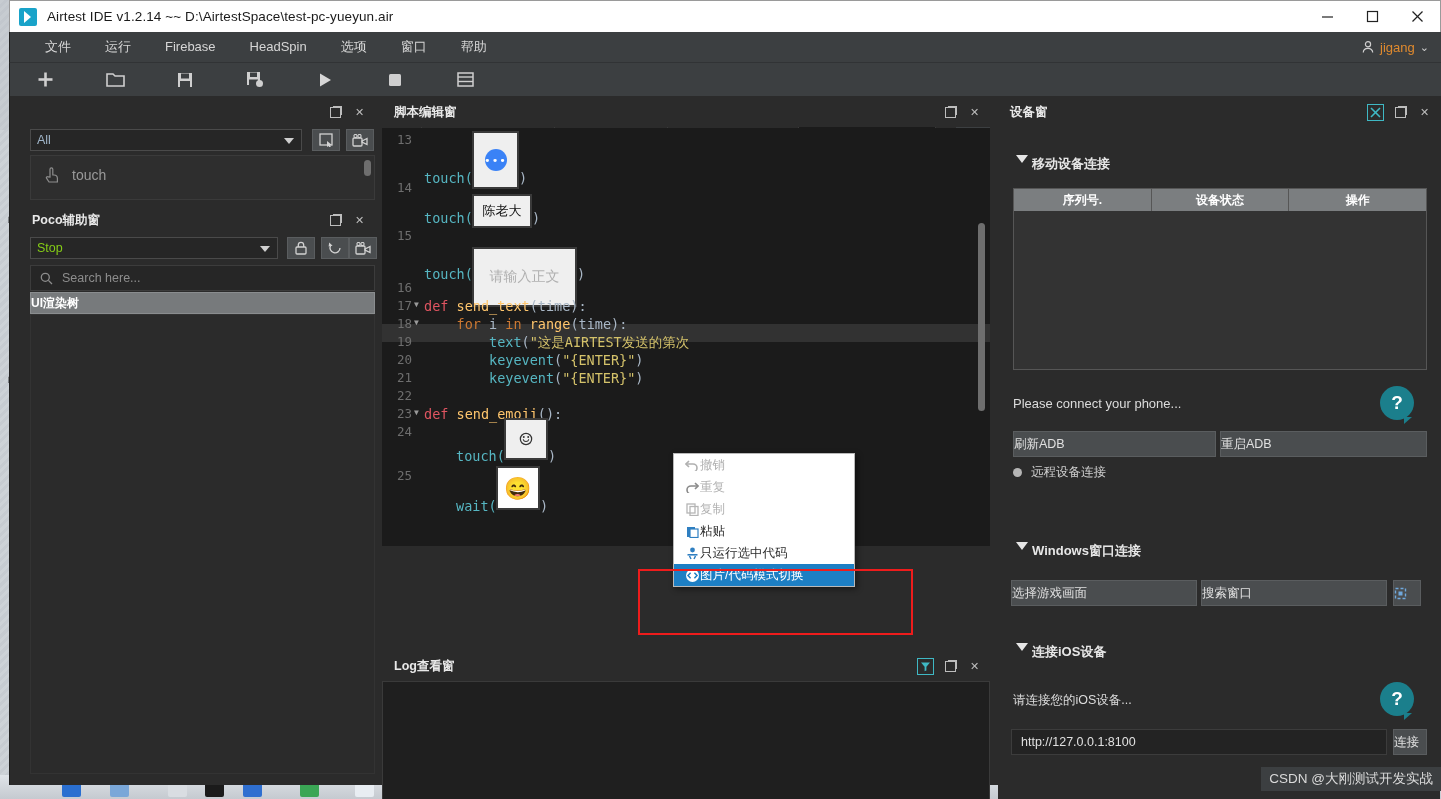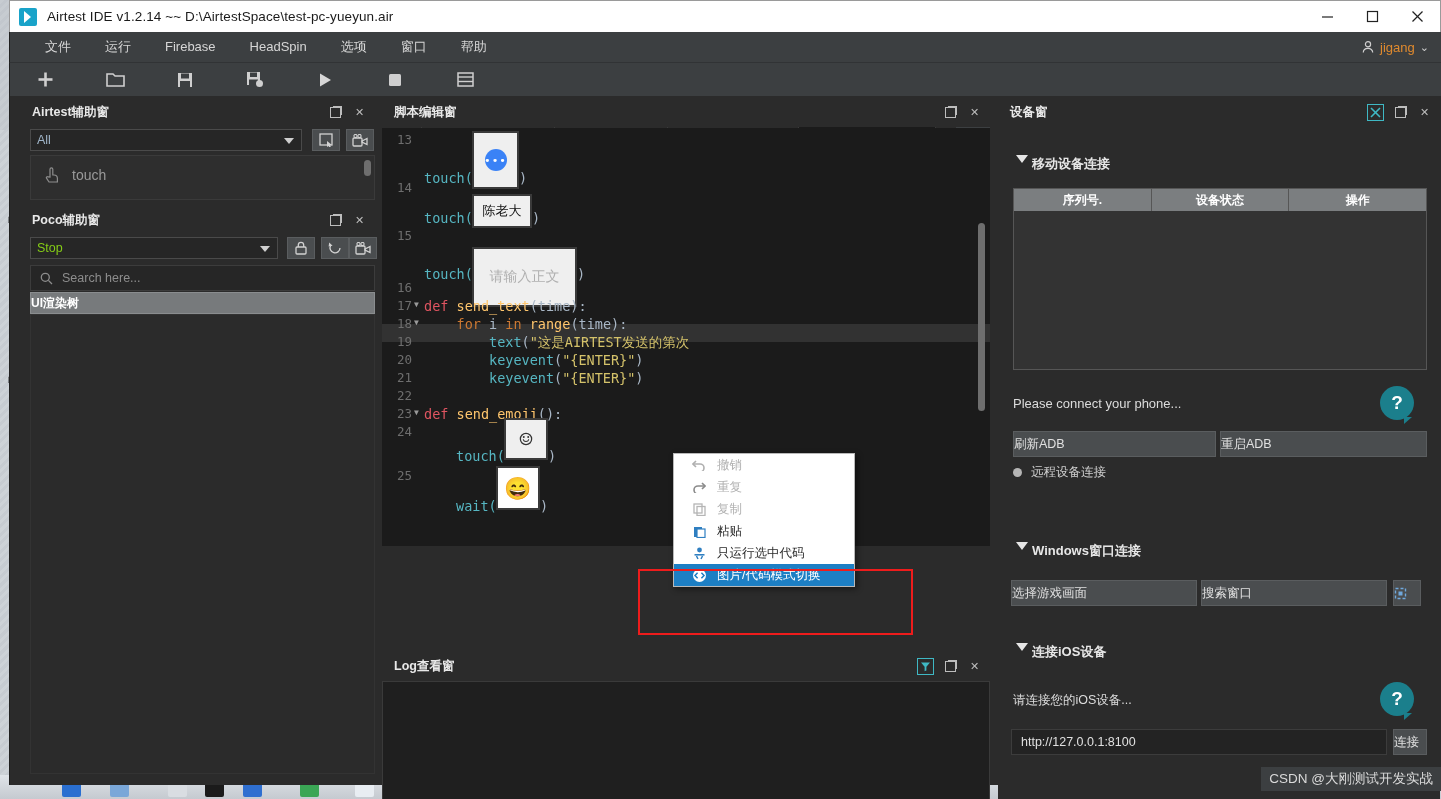--- a/index.html
+++ b/index.html
@@ -154,22 +154,22 @@
      align-items:center; justify-content:center; position:relative;}
   .helpq:after{ content:""; position:absolute; right:2px; bottom:-4px;
      border-left:8px solid #1b7f8c; border-bottom:7px solid transparent; }
   .radio { width:9px;height:9px;border-radius:50%; background:#b5b5b5; }
   .urlinput { background:#232323; border:1px solid #3c3c3c; color:#e0e0e0;
      font-size:12.5px; height:26px; display:flex; align-items:center; padding:0 9px;}
 
   
   #ctx { position:absolute; left:663px; top:357px; width:182px; background:#fff;
      border:1px solid #b9b9b9; box-shadow:2px 2px 6px rgba(0,0,0,.45); z-index:40;}
-  .ctxi { height:22px; display:flex; align-items:center; gap:10px;
-     padding-left:17px; font-size:12.5px; color:#2a2a2a; }
+  .ctxi { height:22px; display:flex; align-items:center; 
+     padding-left:10px; font-size:12.5px; color:#2a2a2a; }
   .ctxi.dis { color:#b0b0b0; }
   .ctxi.sel { background:#1d7fc4; color:#fff; }
   .ctxi .ci { width:16px; display:flex; align-items:center; justify-content:center; }
 
   #redbox { position:absolute; left:628px; top:473px; width:275px; height:66px;
      border:2.5px solid #ee1c1c; z-index:45; pointer-events:none; }
 
   #mark { position:absolute; right:0; bottom:8px; background:#3c3f41;
      color:#d9d9d9; font-size:13.5px; padding:3px 8px; z-index:60; }
 </style>
@@ -280,21 +280,20 @@
           <rect x="1" y="1" width="15" height="13" fill="none" stroke="#cfcfcf" stroke-width="1.5"></rect>
           <line x1="1" y1="5" x2="16" y2="5" stroke="#cfcfcf" stroke-width="1.4"></line>
           <line x1="1" y1="9.5" x2="16" y2="9.5" stroke="#cfcfcf" stroke-width="1.4"></line>
         </svg>
     </div>
   </div>
 
   <div id="work">
 
     <div class="panel" id="airtest">
-      <div class="ptitle">Airtest辅助窗</div>
       <div class="ptools">
         <div class="ptool box"></div>
         <div class="ptool">✕</div>
       </div>
 
       <div style="position:absolute;left:10px;top:31px;width:272px" class="combo">
         <span class="cap">All</span>
         <span class="arw"></span>
       </div>
       <div class="sqbtn" style="position:absolute;left:292px;top:31px">

